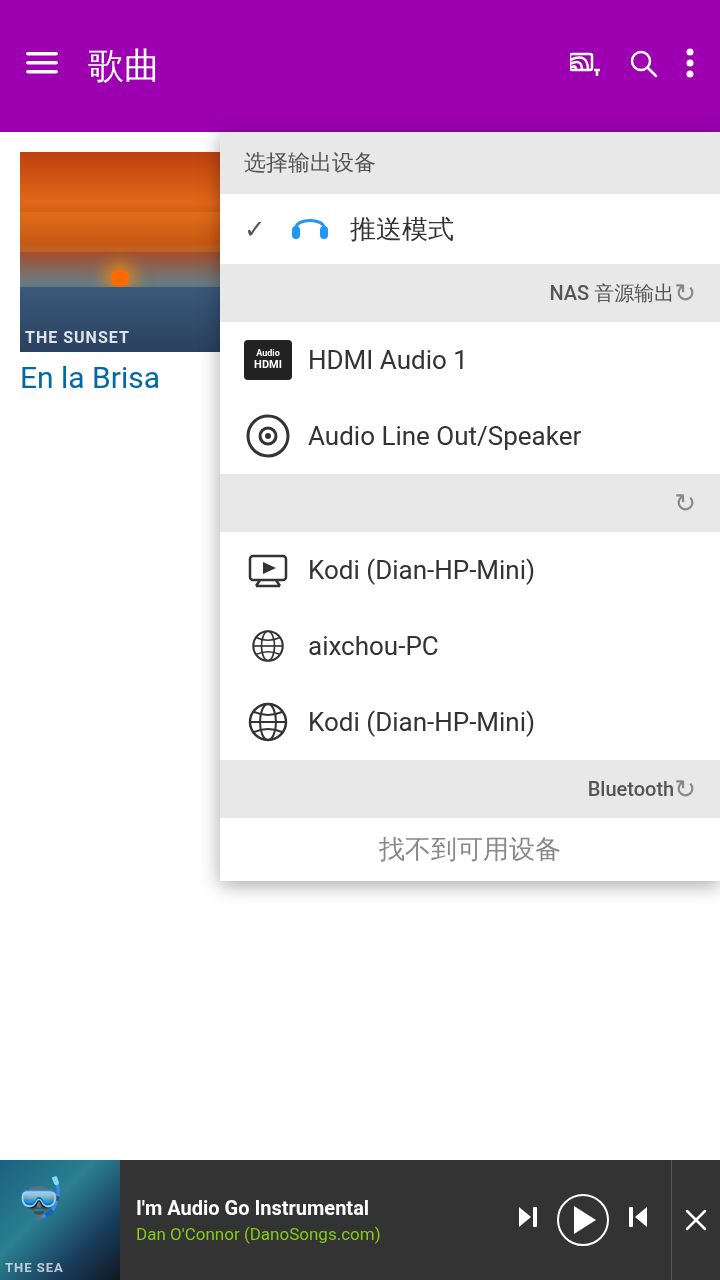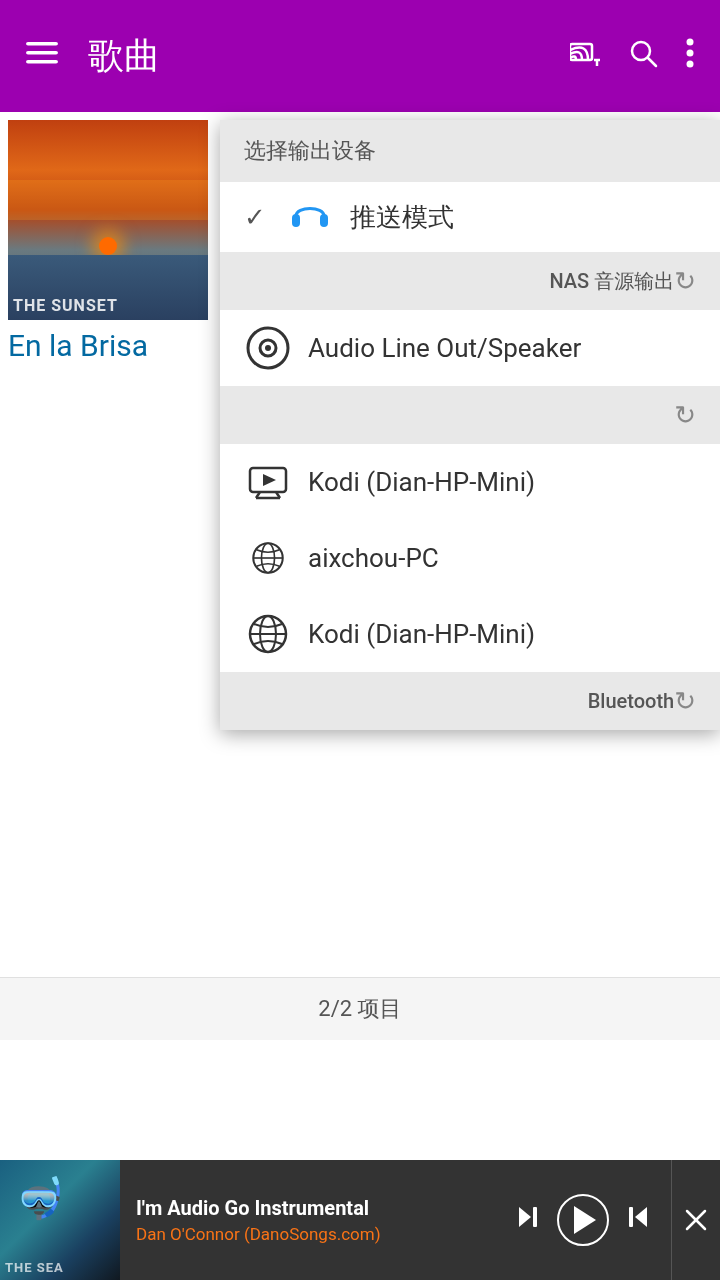--- a/index.html
+++ b/index.html
@@ -8,21 +8,21 @@
       height: 1280px;
       font-family: 'Roboto', Arial, sans-serif;
       background: #fff;
       position: relative;
       overflow: hidden;
     }
 
     
     .header {
       background: #9c00b0;
-      height: 112px;
+      height: 132px;
       display: flex;
       align-items: center;
       padding: 0 16px;
       position: relative;
       z-index: 10;
     }
     .header-menu-icon {
       color: #fff;
       font-size: 28px;
       cursor: pointer;
@@ -53,21 +53,21 @@
     .main-content {
       display: flex;
       flex-direction: column;
       position: relative;
       height: calc(1280px - 112px - 120px);
     }
 
     
     .song-card {
       width: 210px;
-      margin: 8px;
+      margin: 20px;
       position: relative;
     }
     .song-thumbnail {
       width: 200px;
       height: 200px;
       background: linear-gradient(180deg, #c0451a 0%, #e07020 30%, #b03010 60%, #405070 80%, #506080 100%);
       position: relative;
       overflow: hidden;
     }
     
@@ -103,21 +103,21 @@
     }
     .song-name {
       margin-top: 8px;
       font-size: 30px;
       color: #0369a1;
     }
 
     
     .dropdown-overlay {
       position: absolute;
-      top: 8px;
+      top: 0;
       left: 220px;
       right: 0;
       background: #fff;
       box-shadow: 0 4px 20px rgba(0,0,0,0.35);
       z-index: 100;
       border-radius: 2px;
     }
 
     .dropdown-header {
       background: #e8e8e8;
@@ -243,21 +243,21 @@
     }
     .np-title {
       color: #fff;
       font-size: 20px;
       font-weight: bold;
       white-space: nowrap;
       overflow: hidden;
       text-overflow: ellipsis;
     }
     .np-artist {
-      color: #f97316;
+      color: #84cc16;
       font-size: 17px;
       margin-top: 4px;
       white-space: nowrap;
       overflow: hidden;
       text-overflow: ellipsis;
     }
 
     .np-controls {
       display: flex;
       align-items: center;
@@ -391,20 +391,29 @@
         </svg>
       </span>
       <span class="dropdown-item-text">推送模式</span>
     </div>
 
     <div class="section-header">
       <span>NAS 音源输出</span>
       <span class="refresh-icon">↻</span>
     </div>
 
+    <div class="dropdown-item">
+      <div class="device-icon">
+        <div class="hdmi-box">
+          <span style="font-size:9px;color:#fff;">Audio</span>
+          <span style="font-size:11px;color:#fff;font-weight:bold;">HDMI</span>
+        </div>
+      </div>
+      <span class="dropdown-item-text">HDMI Audio 1</span>
+    </div>
 
     <div class="dropdown-item">
       <div class="device-icon">
         <svg width="44" height="44" viewBox="0 0 44 44">
           <circle cx="22" cy="22" r="20" fill="none" stroke="#333" stroke-width="3"></circle>
           <circle cx="22" cy="22" r="8" fill="none" stroke="#333" stroke-width="3"></circle>
           <circle cx="22" cy="22" r="3" fill="#333"></circle>
         </svg>
       </div>
       <span class="dropdown-item-text">Audio Line Out/Speaker</span>
@@ -451,26 +460,26 @@
         </svg>
       </div>
       <span class="dropdown-item-text">Kodi (Dian-HP-Mini)</span>
     </div>
 
     <div class="section-header">
       <span>Bluetooth</span>
       <span class="refresh-icon">↻</span>
     </div>
 
+    <div class="dropdown-item" style="justify-content:center;">
+      <span class="dropdown-item-text" style="color:#888;">找不到可用设备</span>
+    </div>
 
   </div>
 
-  <div class="status-bar">
-    <span>2/2 项目</span>
-  </div>
 
 </div>
 
 <div class="now-playing">
 
   <div class="now-playing-thumb">
     <span class="np-diver">🤿</span>
     <span class="np-sea-label">THE SEA</span>
   </div>
 

